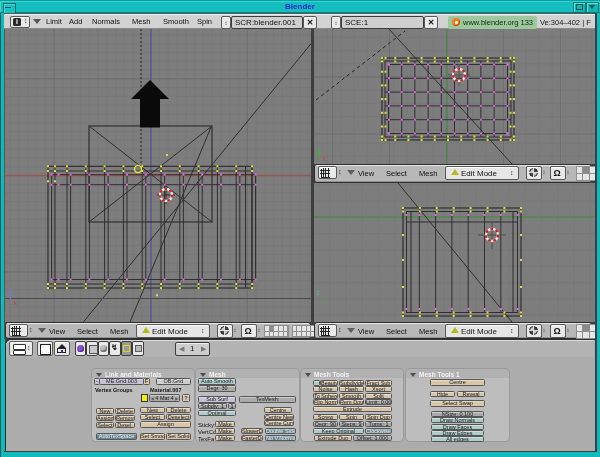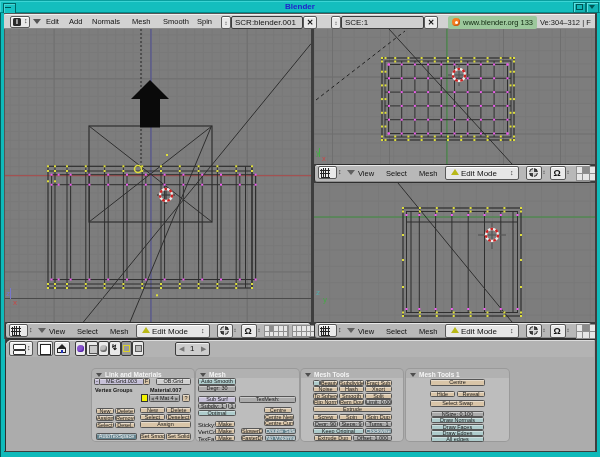--- a/index.html
+++ b/index.html
@@ -23,37 +23,37 @@
 <div class="abs" style="left:576px;top:4px;width:5px;height:4px;border:1px solid #055"></div>
 <div class="abs" style="left:586px;top:2px;width:11px;height:9px;background:#12b4b4;border:1px solid #077;box-shadow:inset 1px 1px 0 #5fe0e0"></div>
 <div class="abs" style="left:589px;top:5px;width:0;height:0;border-left:3px solid transparent;border-right:3px solid transparent;border-top:4px solid #055"></div>
 <div class="abs" style="left:1px;top:13px;width:12px;height:16px;background:#3a3a3a"></div>
 <div class="abs" style="left:1px;top:13px;width:598px;height:16px;background:#d2d2d2;border-bottom:1px solid #8a8a8a;box-sizing:border-box;box-shadow:inset 0 1px 0 #f0f0f0;border-radius:5px 0 0 0;border-top:1px solid #555;border-left:1px solid #555"></div>
 <div class="hbt" style="left:10px;top:15.5px;width:20px;height:12px"></div>
 <div class="abs" style="left:13px;top:17.5px;width:8px;height:8px;border-radius:1.5px;background:#2a2a2a"></div>
 <div class="t" style="left:16px;top:18px;font-size:7px;font-weight:bold;color:#fff">i</div>
 <div class="t" style="left:24px;top:17px;font-size:7px;color:#333">↕</div>
 <div class="abs" style="left:33px;top:19px;width:0;height:0;border-left:4px solid transparent;border-right:4px solid transparent;border-top:5px solid #555"></div>
-<div class="t" style="left:46px;top:17px;font-size:7.5px;color:#111">Edit</div>
+<div class="t" style="left:46px;top:17px;font-size:7.5px;color:#111">Limit</div>
 <div class="t" style="left:69px;top:17px;font-size:7.5px;color:#111">Add</div>
 <div class="t" style="left:92px;top:17px;font-size:7.5px;color:#111">Normals</div>
 <div class="t" style="left:132px;top:17px;font-size:7.5px;color:#111">Mesh</div>
 <div class="t" style="left:163px;top:17px;font-size:7.5px;color:#111">Smooth</div>
 <div class="t" style="left:197px;top:17px;font-size:7.5px;color:#111">Spin</div>
 <div class="hbt" style="left:221px;top:15.5px;width:10px;height:13px;font-size:6px;text-align:center;line-height:12px;color:#333">↕</div>
 <div class="abs" style="left:231px;top:15.5px;width:72px;height:13px;background:#cfcfcf;border:1px solid #3c3c3c;box-sizing:border-box;border-radius:2px;font-size:8px;line-height:11px;padding-left:3px;color:#111">SCR:blender.001</div>
 <div class="hbt" style="left:303px;top:15.5px;width:14px;height:13px;text-align:center;font-size:8px;line-height:12px;color:#111;font-weight:bold">✕</div>
 <div class="hbt" style="left:331px;top:15.5px;width:10px;height:13px;font-size:6px;text-align:center;line-height:12px;color:#333">↕</div>
 <div class="abs" style="left:341px;top:15.5px;width:83px;height:13px;background:#cfcfcf;border:1px solid #3c3c3c;box-sizing:border-box;border-radius:2px;font-size:8px;line-height:11px;padding-left:3px;color:#111">SCE:1</div>
 <div class="hbt" style="left:424px;top:15.5px;width:14px;height:13px;text-align:center;font-size:8px;line-height:12px;color:#111;font-weight:bold">✕</div>
 <div class="abs" style="left:448px;top:15.5px;width:89px;height:13px;background:#9cc89c;border-radius:2px"></div>
 <div class="abs" style="left:452px;top:18px;width:8px;height:8px;border-radius:50%;background:#f57e20;box-shadow:inset -1px -1px 0 #c85a10"></div>
 <div class="abs" style="left:455px;top:20.5px;width:3px;height:3px;border-radius:50%;background:#fff"></div>
 <div class="t" style="left:463px;top:17.5px;font-size:7.5px;color:#102810">www.blender.org 133</div>
-<div class="t" style="left:540px;top:17.5px;font-size:7.5px;color:#1a1a1a">Ve:304–312 | F</div>
+<div class="t" style="left:540px;top:17.5px;font-size:7.5px;color:#1a1a1a">Ve:304–402 | F</div>
 <svg class="abs" style="left:5px;top:29px" width="306" height="293" viewBox="5 29 306 293">
     <rect x="5" y="29" width="306" height="293" fill="#7d7d7d"></rect>
     <line x1="10.2" y1="29" x2="10.2" y2="322" stroke="#797979" stroke-width="1"></line>
     <line x1="19.0" y1="29" x2="19.0" y2="322" stroke="#797979" stroke-width="1"></line>
     <line x1="27.8" y1="29" x2="27.8" y2="322" stroke="#797979" stroke-width="1"></line>
     <line x1="36.5" y1="29" x2="36.5" y2="322" stroke="#797979" stroke-width="1"></line>
     <line x1="45.3" y1="29" x2="45.3" y2="322" stroke="#797979" stroke-width="1"></line>
     <line x1="54.1" y1="29" x2="54.1" y2="322" stroke="#797979" stroke-width="1"></line>
     <line x1="62.9" y1="29" x2="62.9" y2="322" stroke="#797979" stroke-width="1"></line>
     <line x1="71.7" y1="29" x2="71.7" y2="322" stroke="#797979" stroke-width="1"></line>

